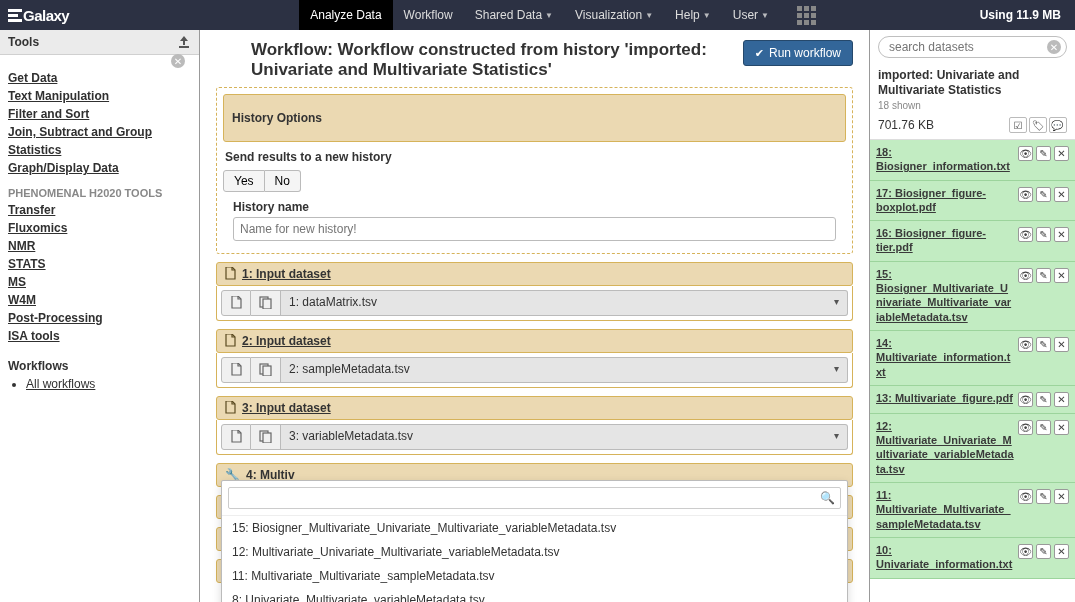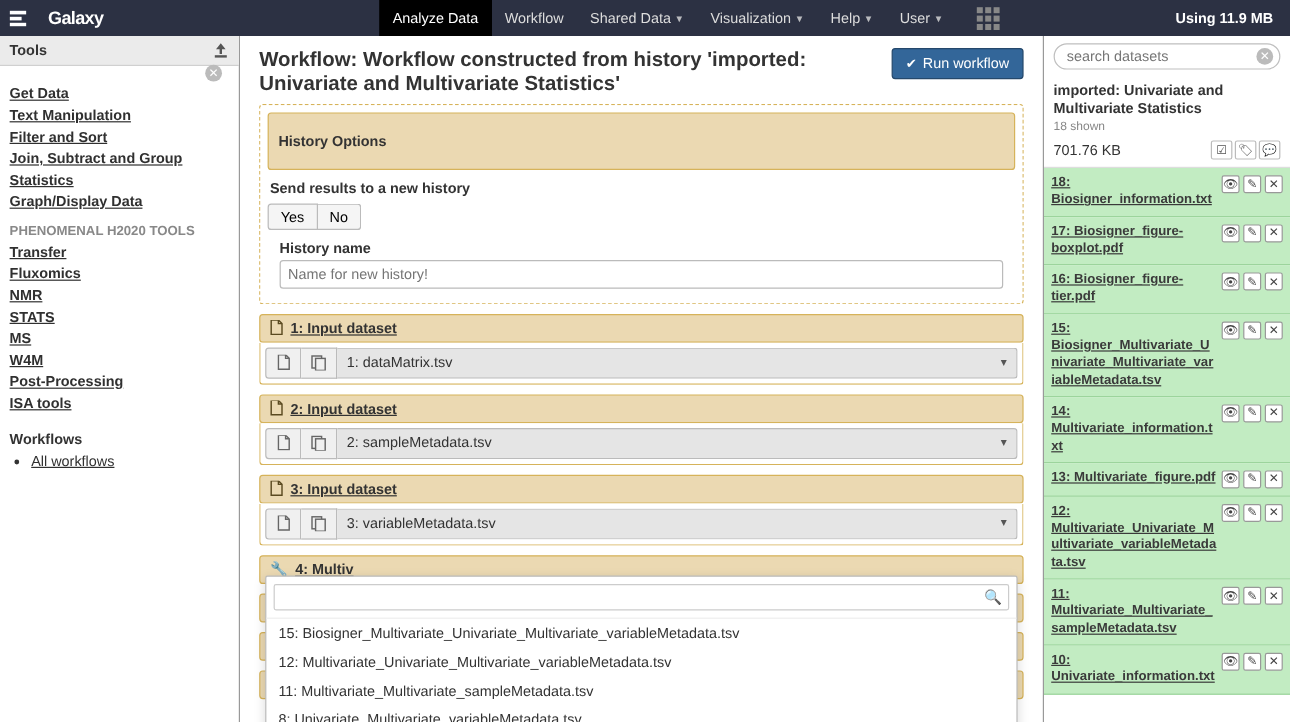--- a/index.html
+++ b/index.html
@@ -1,21 +1,21 @@
 <!DOCTYPE html>
 <html><head>
 <meta charset="utf-8">
 <style>
 * { box-sizing: border-box; margin: 0; padding: 0; }
 body { font-family: "Lucida Grande", Verdana, Arial, sans-serif; font-size: 12px; color: #333; background: #fff; width: 1075px; height: 602px; overflow: hidden; }
 a { color: #303030; }
 
 
 .navbar { background: #2c3143; color: #ccc; height: 30px; display: flex; align-items: center; padding-left: 8px; }
-.navbar .brand { color: #fff; font-weight: bold; font-size: 15px; display:flex; align-items:center; gap:18px; letter-spacing: -0.5px; }
+.navbar .brand { color: #fff; font-weight: bold; font-size: 15px; display:flex; align-items:center; gap:1px; letter-spacing: -0.5px; }
 .navbar .brand-icon { display:inline-block; }
 .nav-spacer1 { width: 230px; }
 .nav-item { height: 30px; padding: 0 11px; display: flex; align-items: center; color: #ddd; font-size: 12px; cursor: pointer; white-space: nowrap; }
 .nav-item.active { background: #000; color: #fff; }
 .caret { margin-left: 3px; font-size: 8px; opacity: .8; }
 .nav-grid { display:grid; grid-template-columns:repeat(3,5px); grid-template-rows:repeat(3,5px); gap:2px; margin-left:6px; }
 .nav-grid span { background:#888; width:5px; height:5px; }
 .nav-right { margin-left: auto; padding-right: 14px; color:#fff; font-weight:bold; }
 
 
@@ -37,21 +37,21 @@
 
 .tool-list { padding: 0 8px 8px 8px; overflow:auto; }
 .tool-section { color:#303030; text-decoration:underline; font-weight:bold; font-size:12px; display:block; margin: 4px 0; cursor:pointer; }
 .tool-label { color:#888; text-transform:uppercase; font-size:11px; font-weight:bold; margin-top:12px; letter-spacing:0; }
 .wf-header { font-weight:bold; margin-top:16px; margin-bottom:4px; }
 .wf-list { list-style: disc; padding-left: 18px; }
 .wf-list li a { text-decoration:underline; cursor:pointer; }
 
 
 .center-head { display:flex; align-items:flex-start; padding: 10px 16px 6px 16px; }
-.center-title { font-size:17px; font-weight:bold; line-height:1.2; flex:1; padding-right:10px; }
+.center-title { font-size:17px; font-weight:bold; line-height:1.2; flex:1; padding-right:10px;margin-left:35px; }
 .run-btn { background:#336699; color:#fff; border:1px solid #25486b; border-radius:3px; padding:5px 11px; font-size:12px; cursor:pointer; display:flex; align-items:center; gap:5px; white-space:nowrap; }
 .check { font-size:11px; }
 
 .center-body { flex:1; overflow:auto; padding: 0 16px 16px 16px; }
 .dashed { border:1px dashed #d6b35a; border-radius:3px; padding:6px; }
 .section-title { background:#ebd9b2; border:1px solid #d6b35a; border-radius:3px; padding:16px 8px; font-weight:bold; font-size:12px; margin-bottom:6px; }
 .subhdr { font-weight:bold; padding:2px 2px 6px 2px; font-size:12px; }
 
 .yn { display:flex; margin-bottom:8px; }
 .yn button { border:1px solid #bbb; background:#f5f5f5; padding:3px 10px; font-size:12px; cursor:pointer; }

